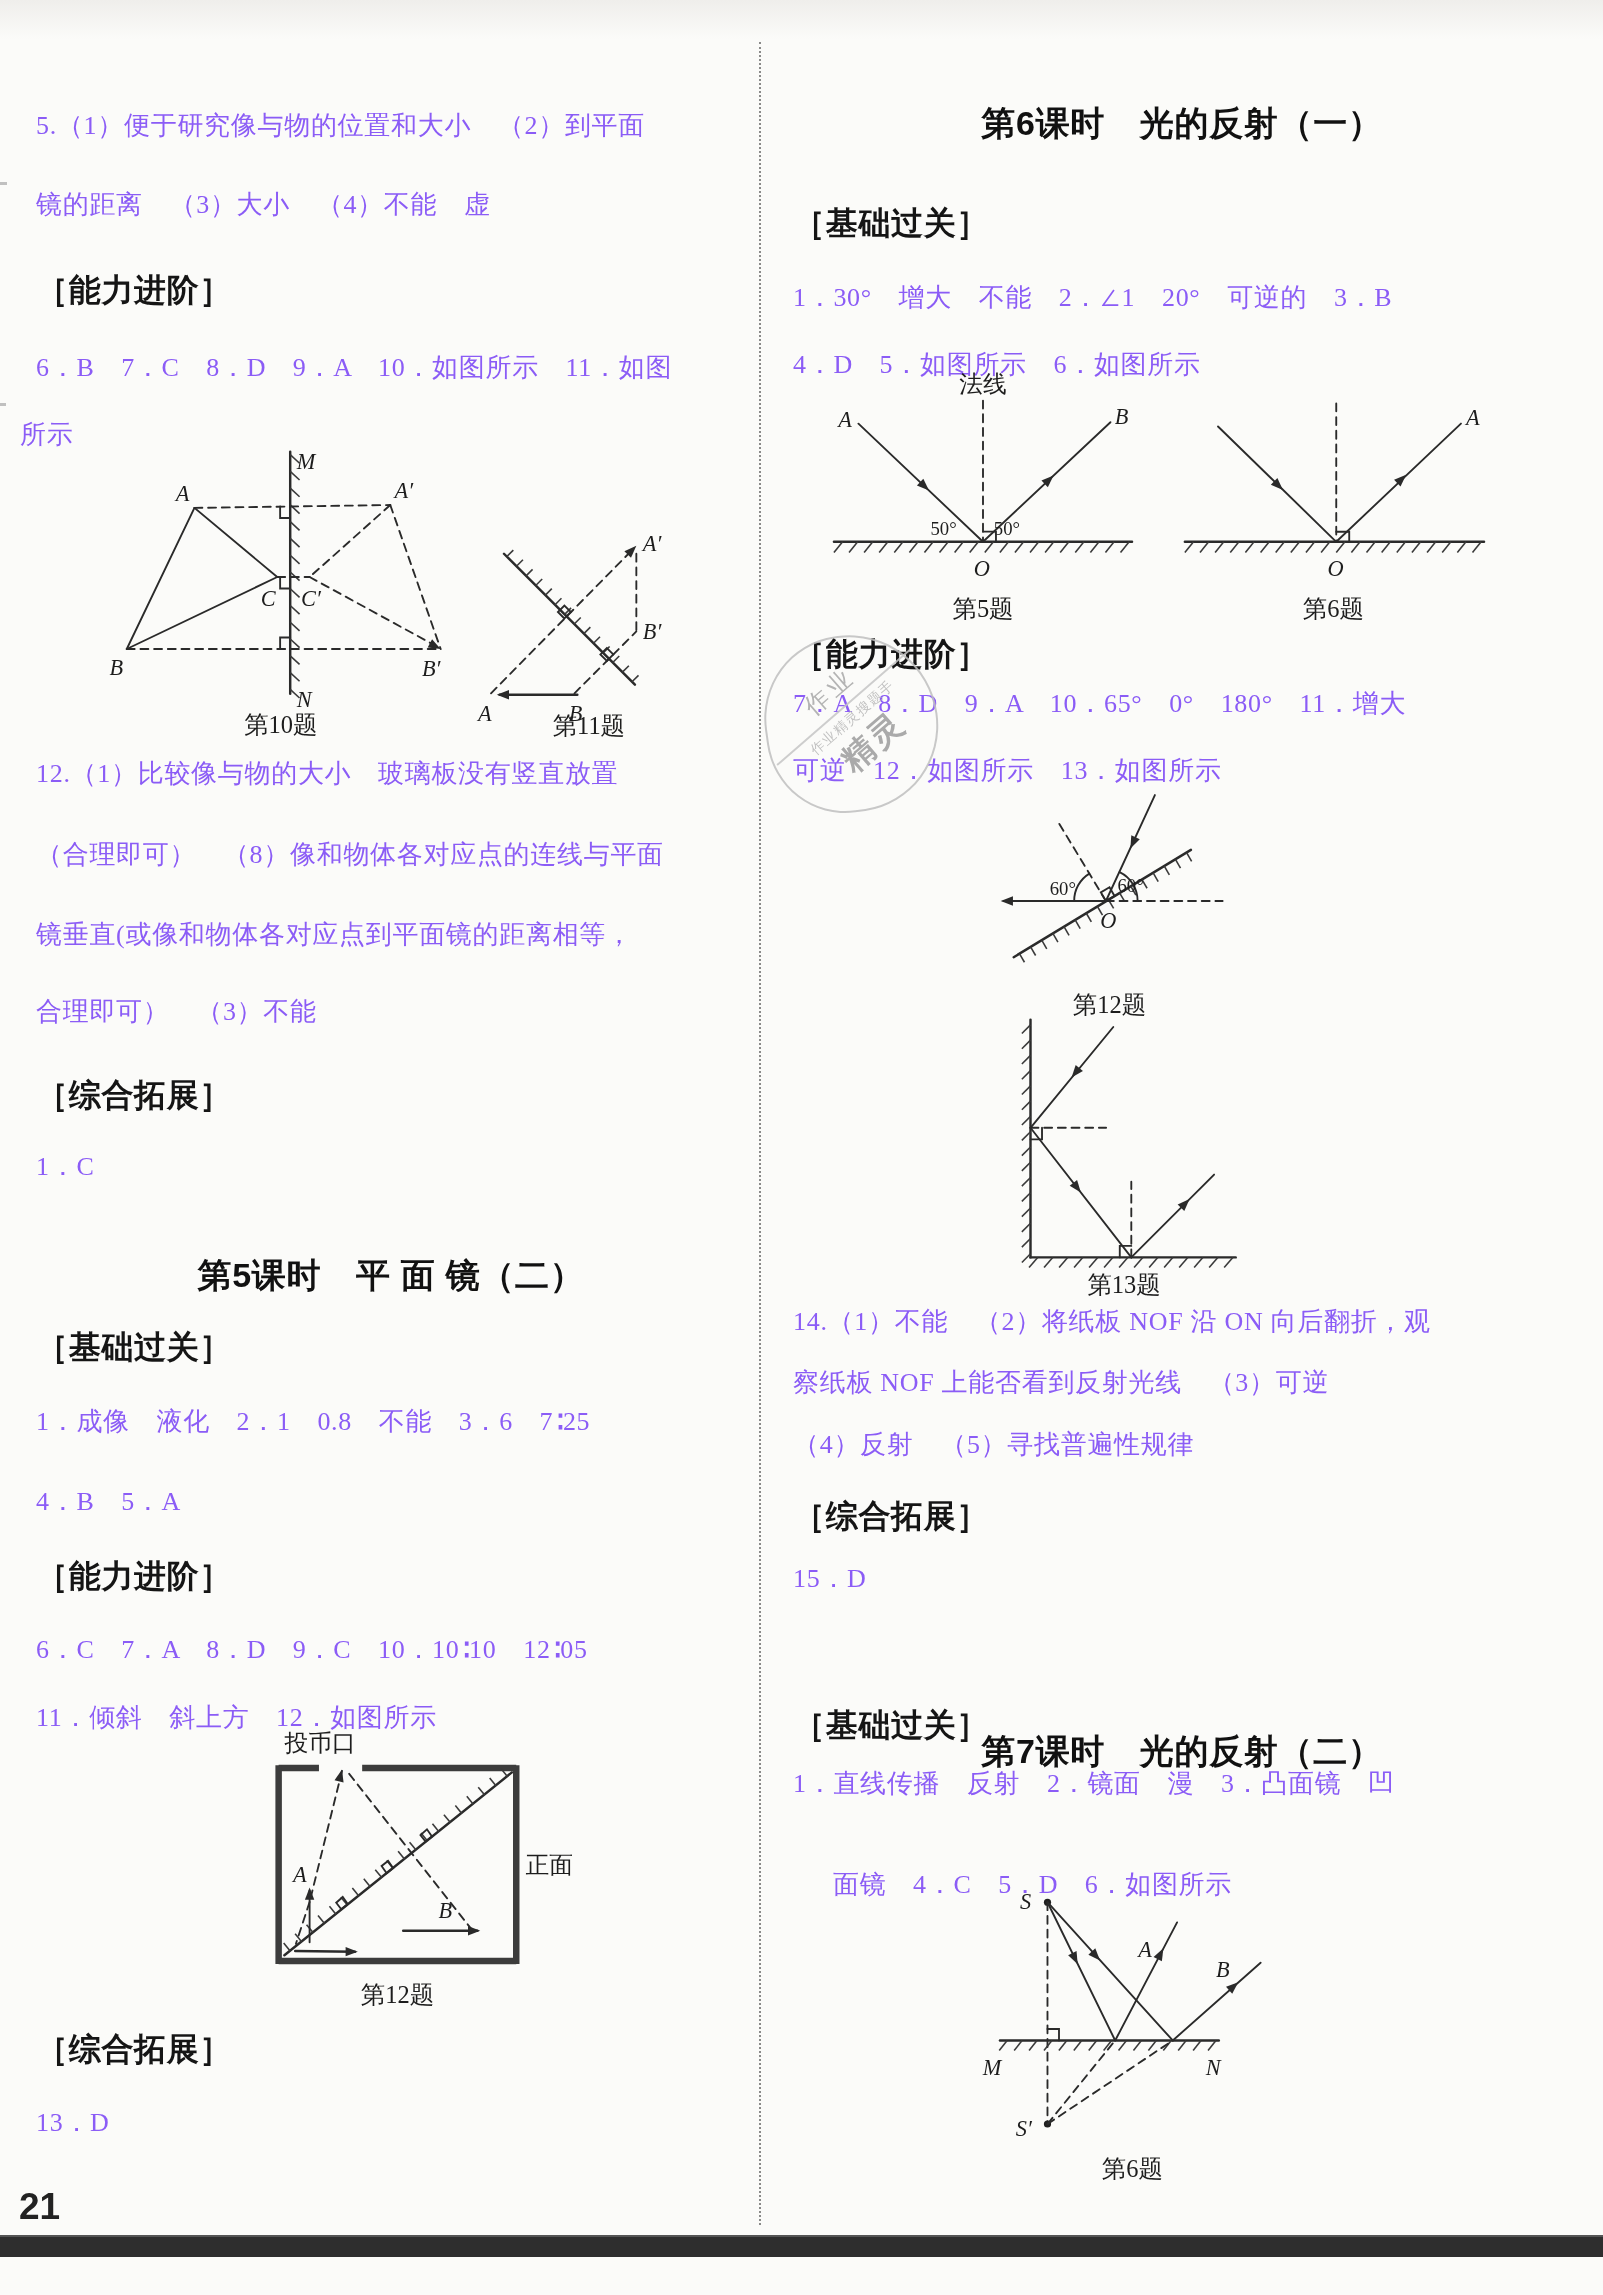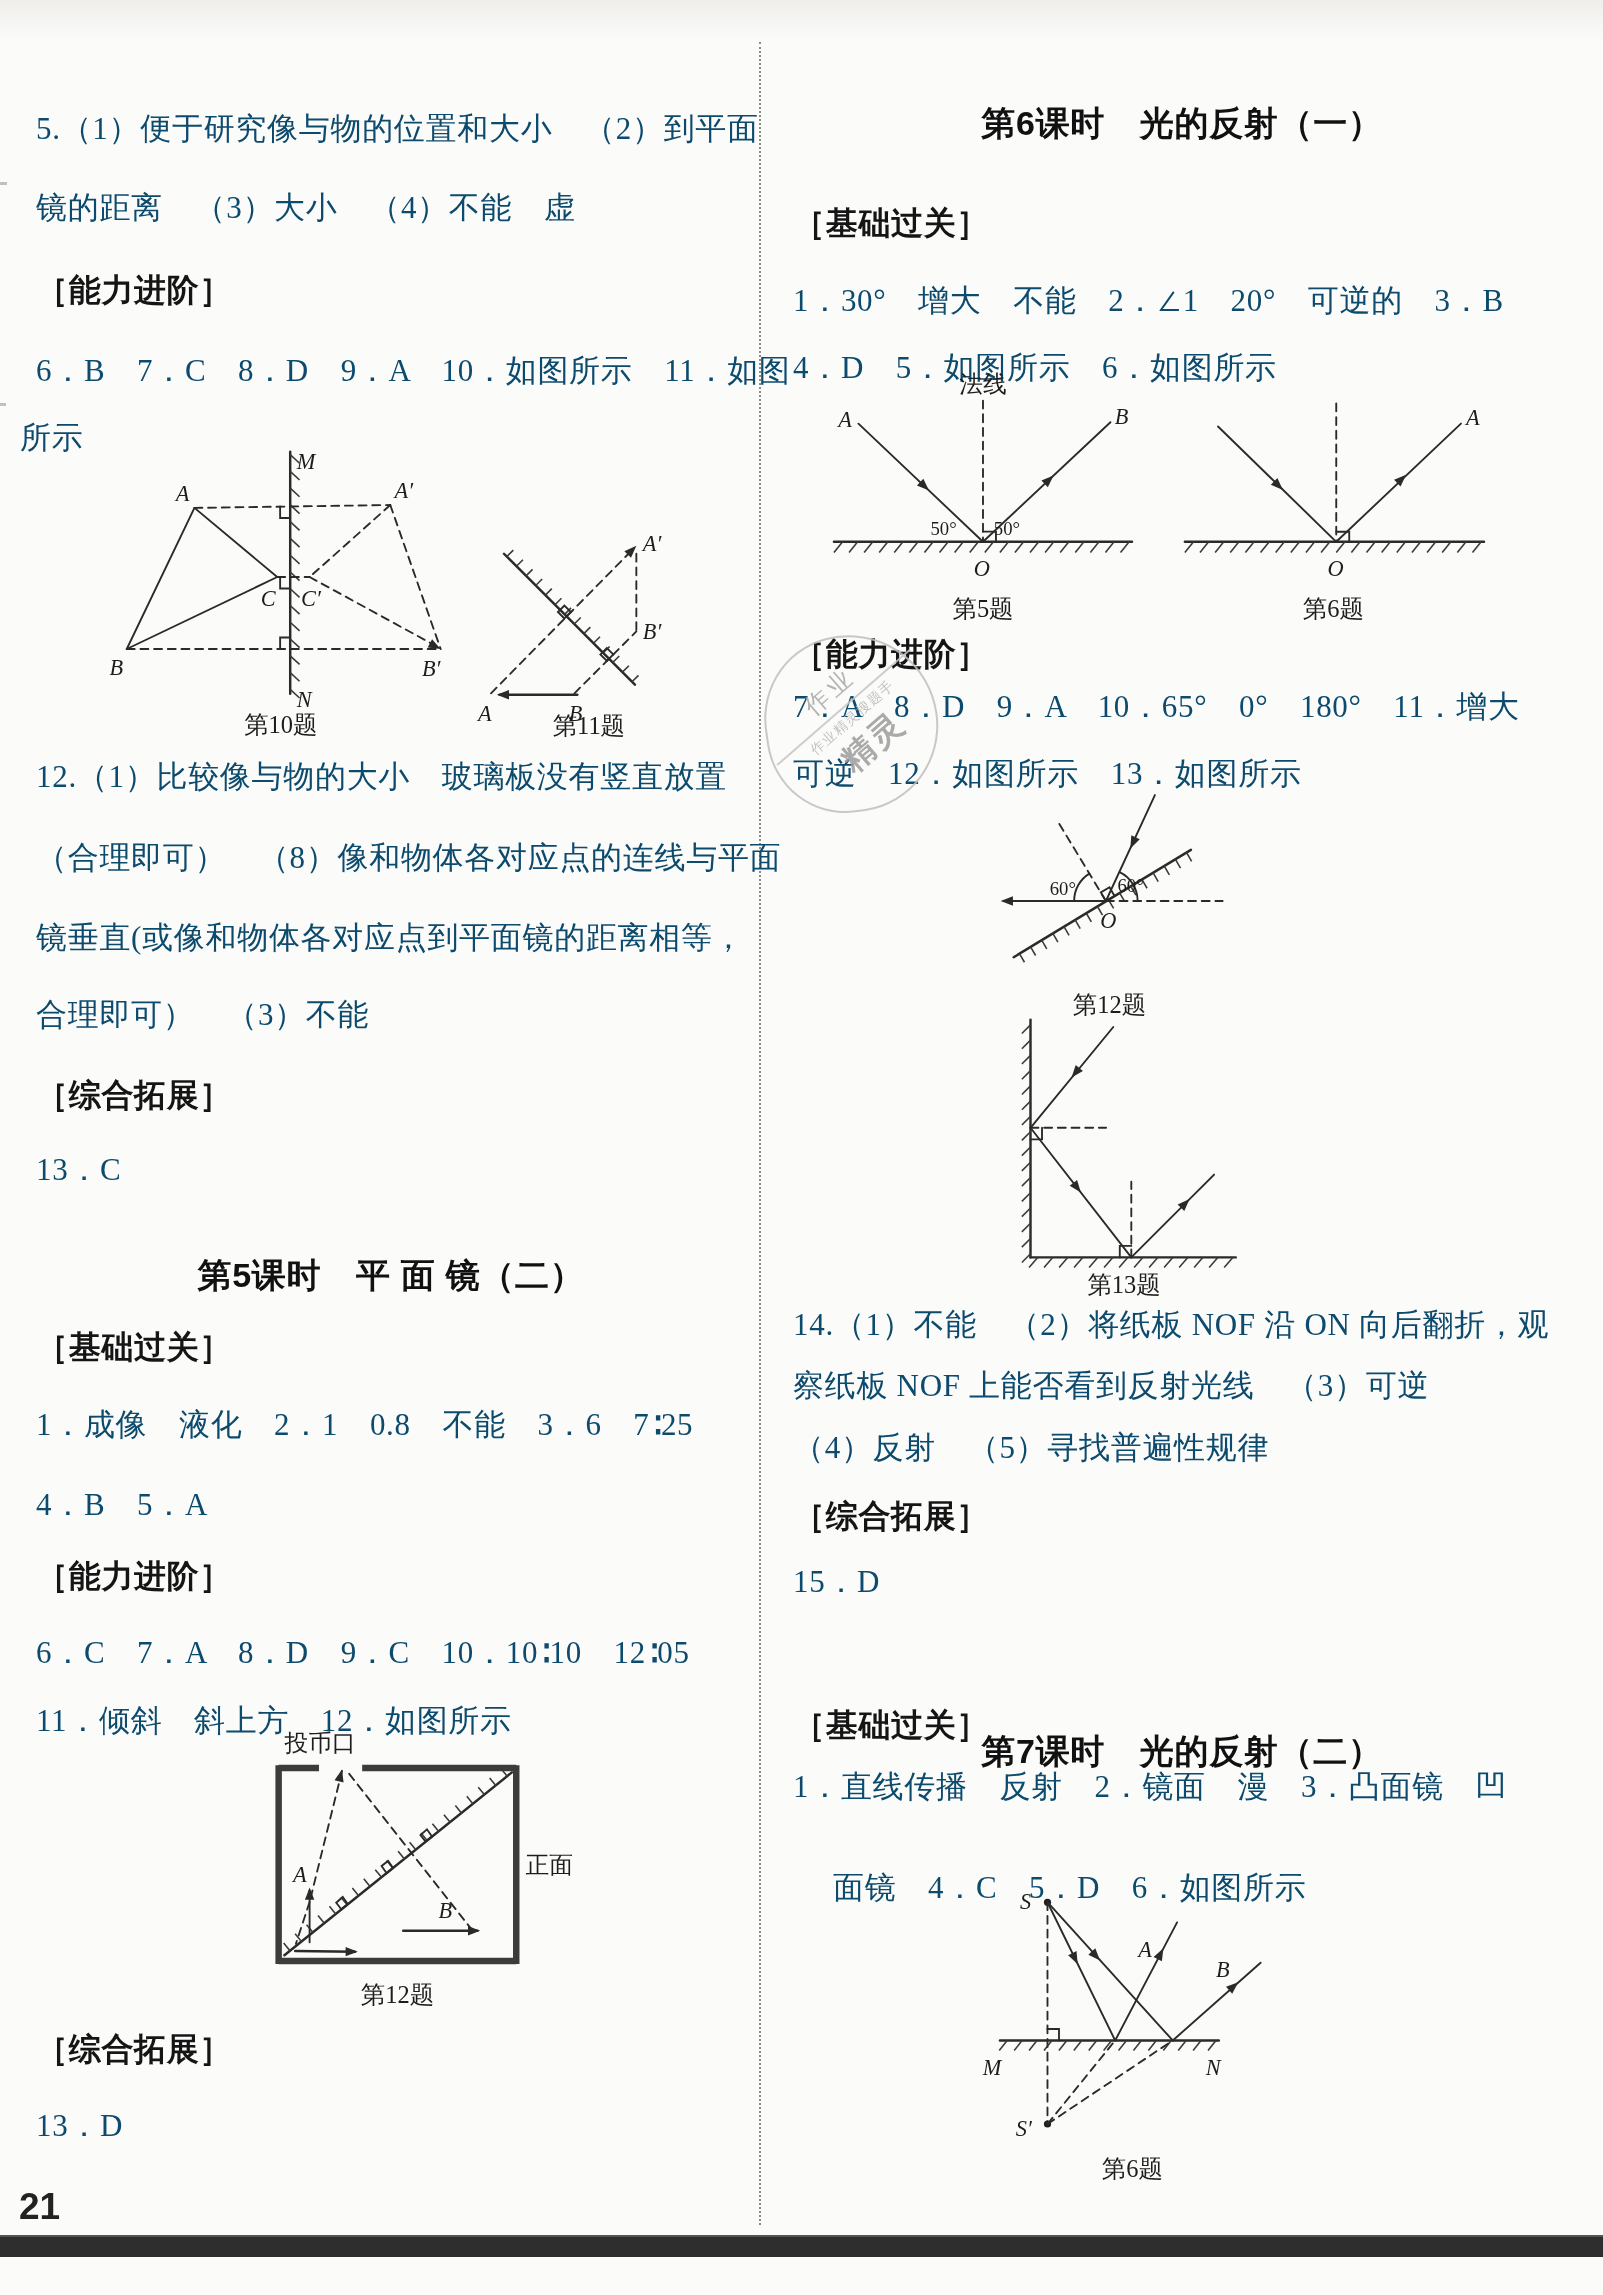--- a/index.html
+++ b/index.html
@@ -15,21 +15,21 @@
   .divider{
     position:absolute;left:759px;top:42px;height:2183px;width:0;
     border-left:2.2px dotted #6e6e6e;opacity:.8;
   }
   .bottom-band{
     position:absolute;left:0;top:2235px;width:1604px;height:20px;
     background:#2e2e2e;border-top:2.2px solid #555;
   }
   .edge-mark{position:absolute;background:#9a9a9a;opacity:.6;}
   .t{
-    position:absolute;font-size:31px;line-height:1.25;color:#0c4a6e;
+    position:absolute;font-size:26px;line-height:1.25;color:#8b5cf6;
     white-space:pre;letter-spacing:0.7px;font-family:"Liberation Serif",serif;
   }
   .hdr{font-weight:700;font-family:"Liberation Sans",sans-serif;font-size:32px;color:#151515;}
   .sec-title{
     font-weight:700;font-family:"Liberation Sans",sans-serif;font-size:34px;color:#111;
     text-align:center;
   }
   .pagenum{
     position:absolute;left:19px;top:2186px;font:700 37px "Liberation Sans",sans-serif;color:#222;
   }
@@ -149,21 +149,21 @@
   <text class="lbl" x="243" y="40">A′</text>
   <text class="lbl" x="243" y="162">B′</text>
   <text class="capt" x="168" y="294">第11题</text>
 </svg>
 
 <div class="t" style="left:36px;top:758px;">12.（1）比较像与物的大小　玻璃板没有竖直放置</div>
 <div class="t" style="left:36px;top:839px;">（合理即可）　（8）像和物体各对应点的连线与平面</div>
 <div class="t" style="left:36px;top:919px;">镜垂直(或像和物体各对应点到平面镜的距离相等，</div>
 <div class="t" style="left:36px;top:996px;">合理即可）　（3）不能</div>
 <div class="t hdr" style="left:36px;top:1075px;">［综合拓展］</div>
-<div class="t" style="left:36px;top:1151px;">13．C</div>
+<div class="t" style="left:36px;top:1151px;">1．C</div>
 
 <div class="t sec-title" style="left:36px;top:1254px;width:710px;">第5课时　平 面 镜（二）</div>
 <div class="t hdr" style="left:36px;top:1327px;">［基础过关］</div>
 <div class="t" style="left:36px;top:1406px;text-align:center;">1．成像　液化　2．1　0.8　不能　3．6　7∶25</div>
 <div class="t" style="left:36px;top:1486px;">4．B　5．A</div>
 <div class="t hdr" style="left:36px;top:1556px;">［能力进阶］</div>
 <div class="t" style="left:36px;top:1634px;">6．C　7．A　8．D　9．C　10．10∶10　12∶05</div>
 <div class="t" style="left:36px;top:1702px;">11．倾斜　斜上方　12．如图所示</div>
 
 <svg style="left:234px;top:1722px;" width="342" height="288" viewBox="0 0 475 400">

